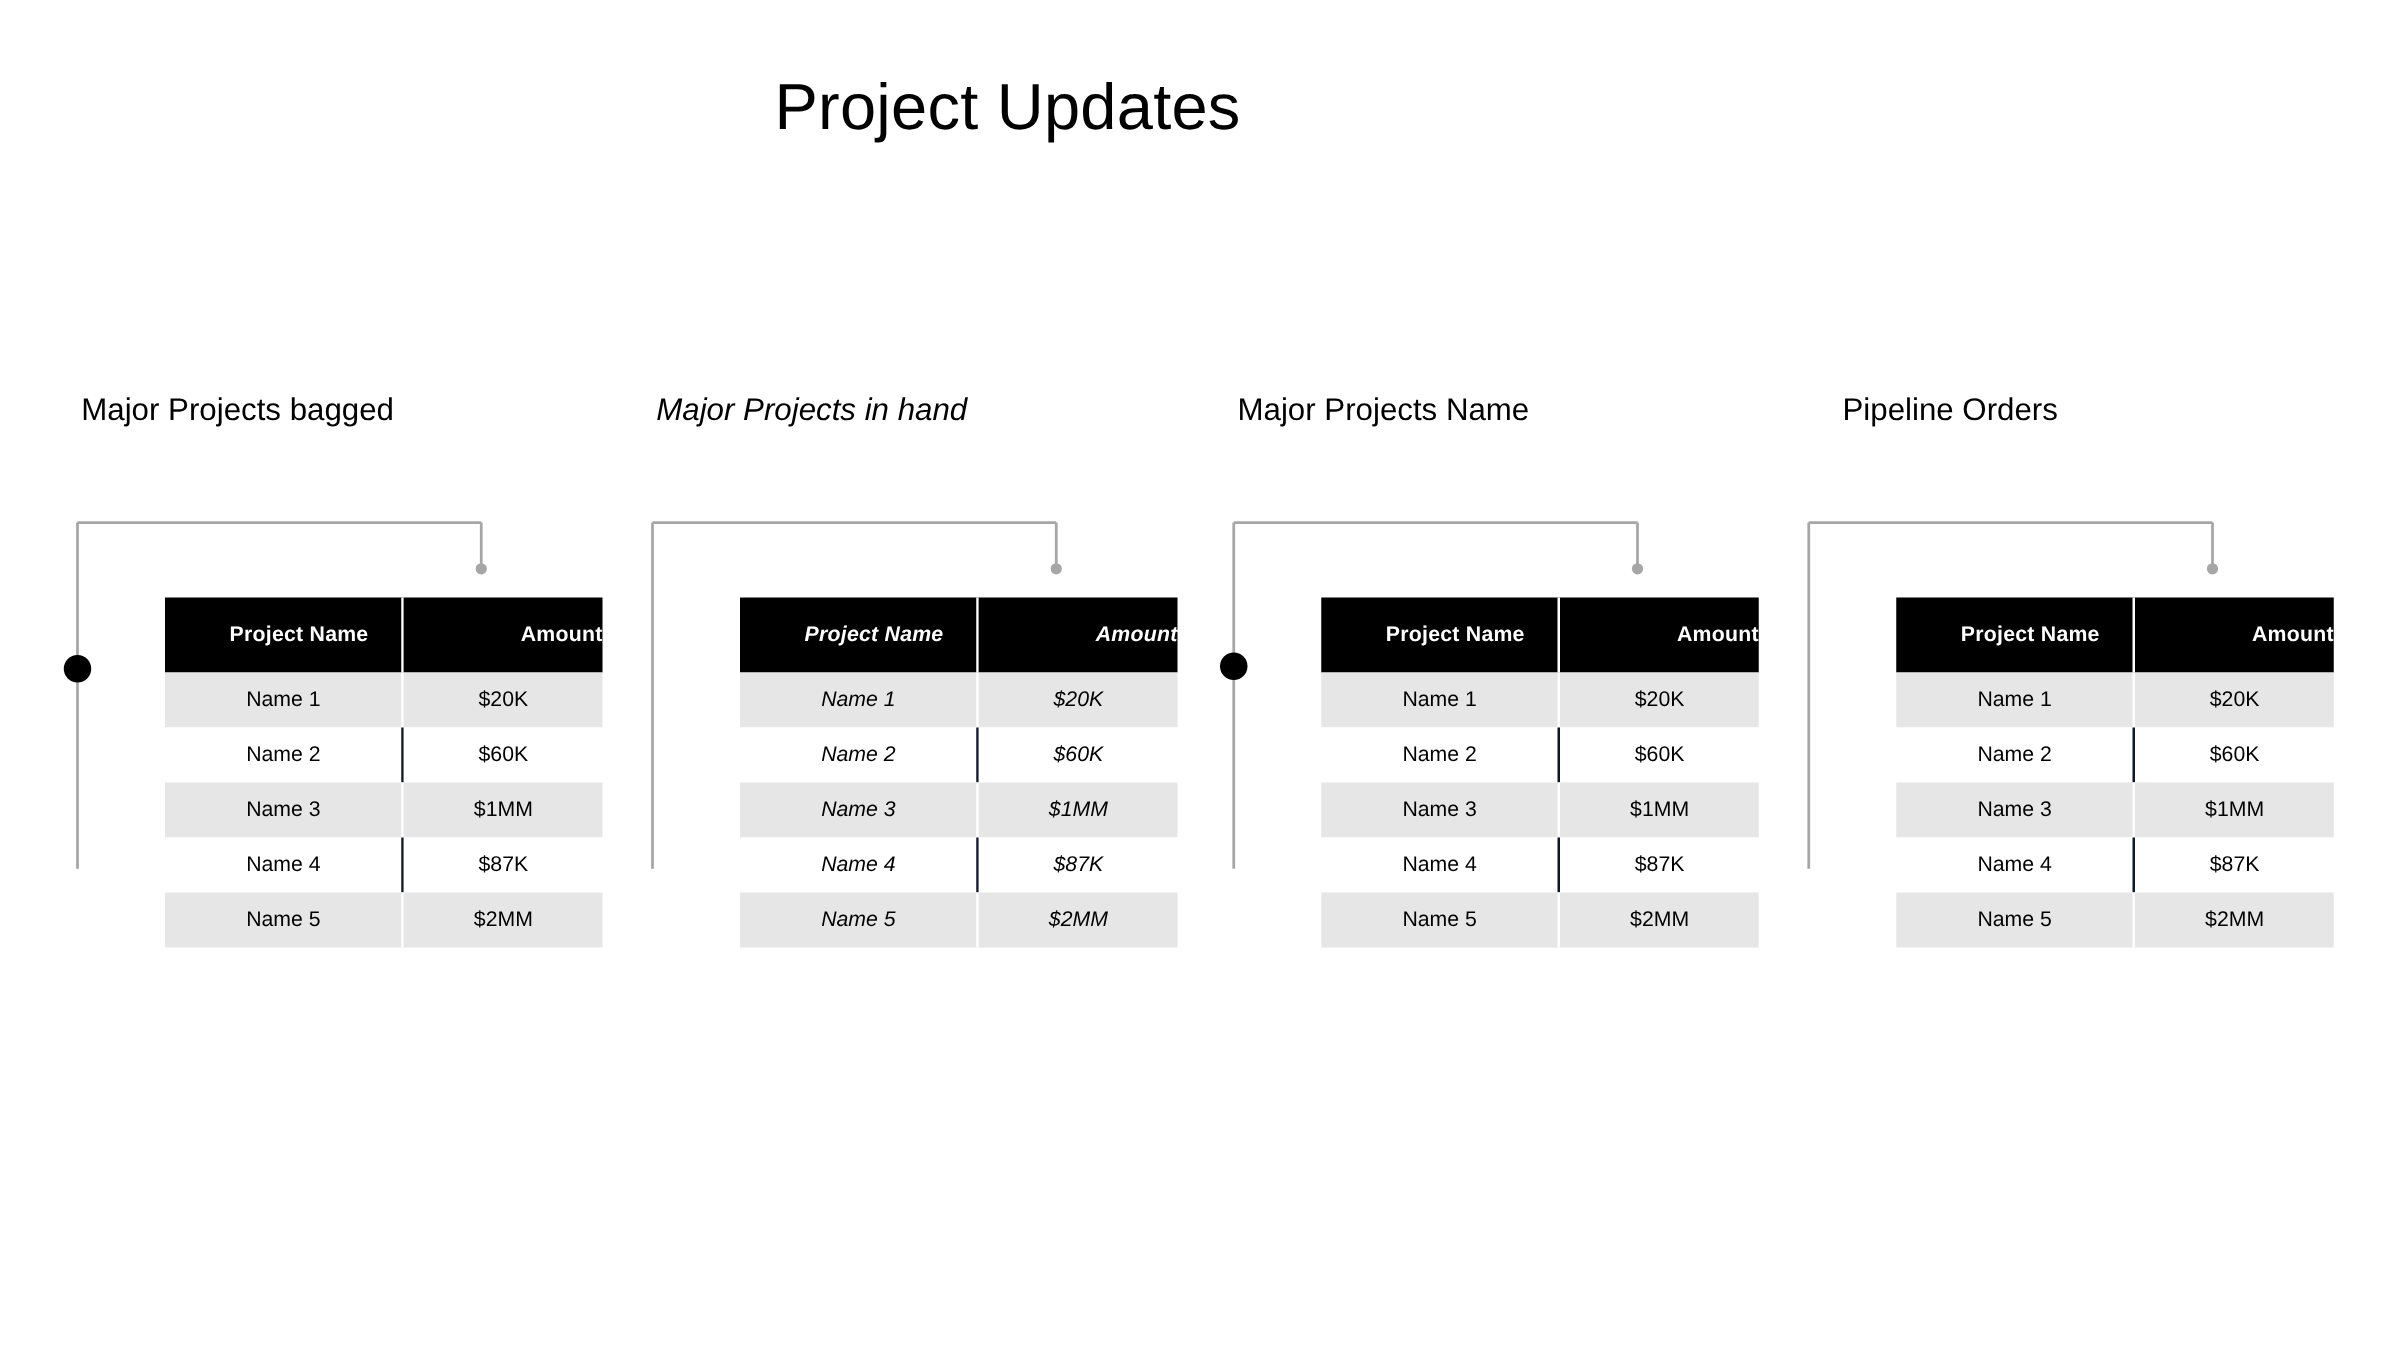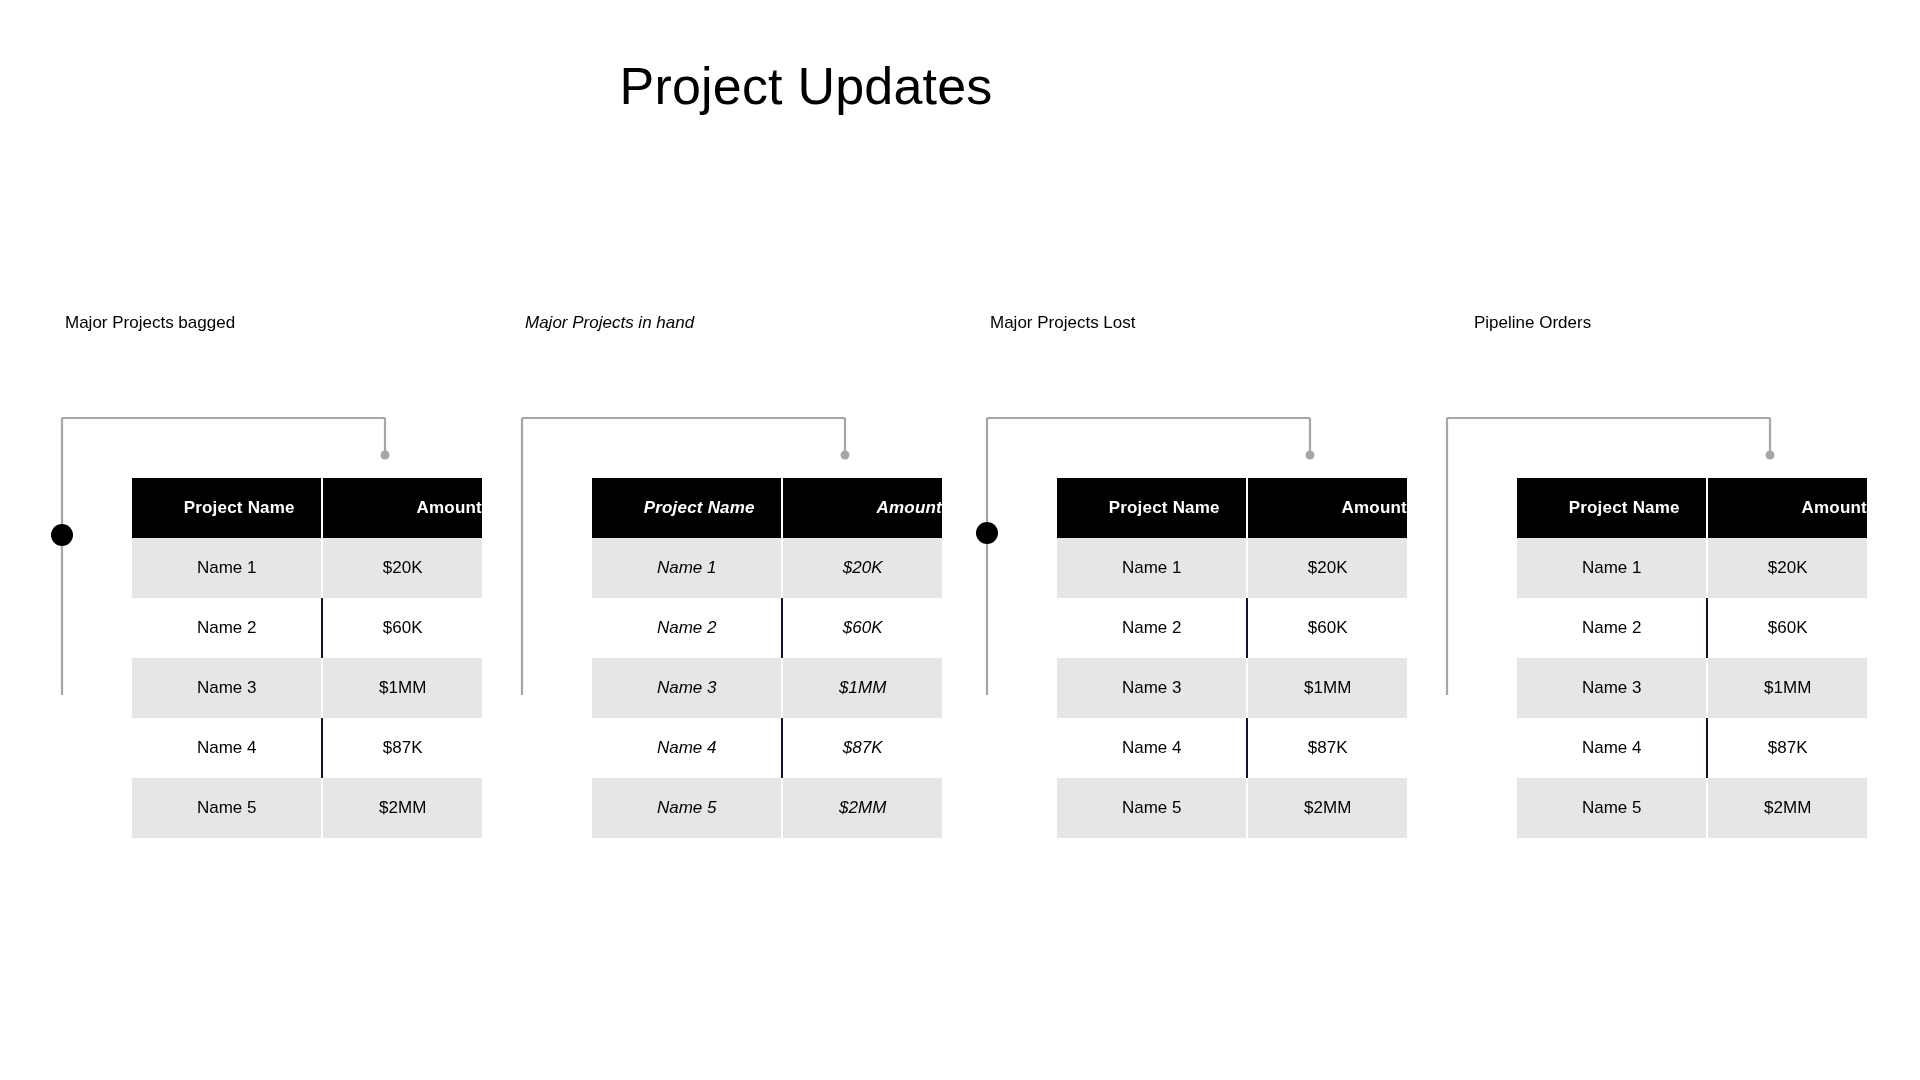--- a/index.html
+++ b/index.html
@@ -38,21 +38,21 @@
   .group {
     position: absolute;
     top: 0;
     width: 470px;
     height: 1080px;
   }
 
   .group-heading {
     position: absolute;
     top: 313px;
-    font-size: 17px;
+    font-size: 25px;
     font-weight: 400;
     color: #000000;
     white-space: nowrap;
     line-height: 1.2;
   }
 
   
   .connector {
     position: absolute;
     left: 0;
@@ -82,21 +82,21 @@
     letter-spacing: 0.2px;
   }
 
   .proj-table th.col-name { width: 175px; border-right: 2px solid #ffffff; padding-left: 25px; }
   .proj-table th.col-amt  { width: 145px; text-align: right; }
 
   .proj-table td {
     font-size: 17px;
     font-weight: 400;
     color: #000000;
-    height: 60px;
+    height: 44px;
     text-align: center;
     vertical-align: middle;
     background: #ffffff;
   }
 
   .proj-table tr.row-shaded td {
     background: #e6e6e6;
   }
 
   .proj-table tr.row-shaded td.col-name {
@@ -192,21 +192,21 @@
               <td class="col-amt">$87K</td>
             </tr>
             <tr class="row-shaded">
               <td class="col-name">Name 5</td>
               <td class="col-amt">$2MM</td>
             </tr>
           </tbody>
         </table>
       </div>
       <div class="group" style="left: 925px;">
-        <div class="group-heading" style="left: 65px;">Major Projects Lost</div>
+        <div class="group-heading" style="left: 65px;">Major Projects Name</div>
         <svg class="connector" width="470" height="300" viewBox="0 0 470 300">
           <line x1="62" y1="23" x2="62" y2="415" stroke="#a6a6a6" stroke-width="2.2"></line>
           <line x1="62" y1="23" x2="385" y2="23" stroke="#a6a6a6" stroke-width="2.2"></line>
           <line x1="385" y1="23" x2="385" y2="60" stroke="#a6a6a6" stroke-width="2.2"></line>
           <line x1="62" y1="415" x2="95" y2="415" stroke="#a6a6a6" stroke-width="2.2"></line>
           <circle cx="385" cy="60" r="4.5" fill="#a6a6a6"></circle>
           <circle cx="95" cy="415" r="4" fill="#a6a6a6"></circle>
           <circle cx="62" cy="138" r="11" fill="#000000"></circle>
         </svg>
         <table class="proj-table" style="left: 132px; top: 478px;">

